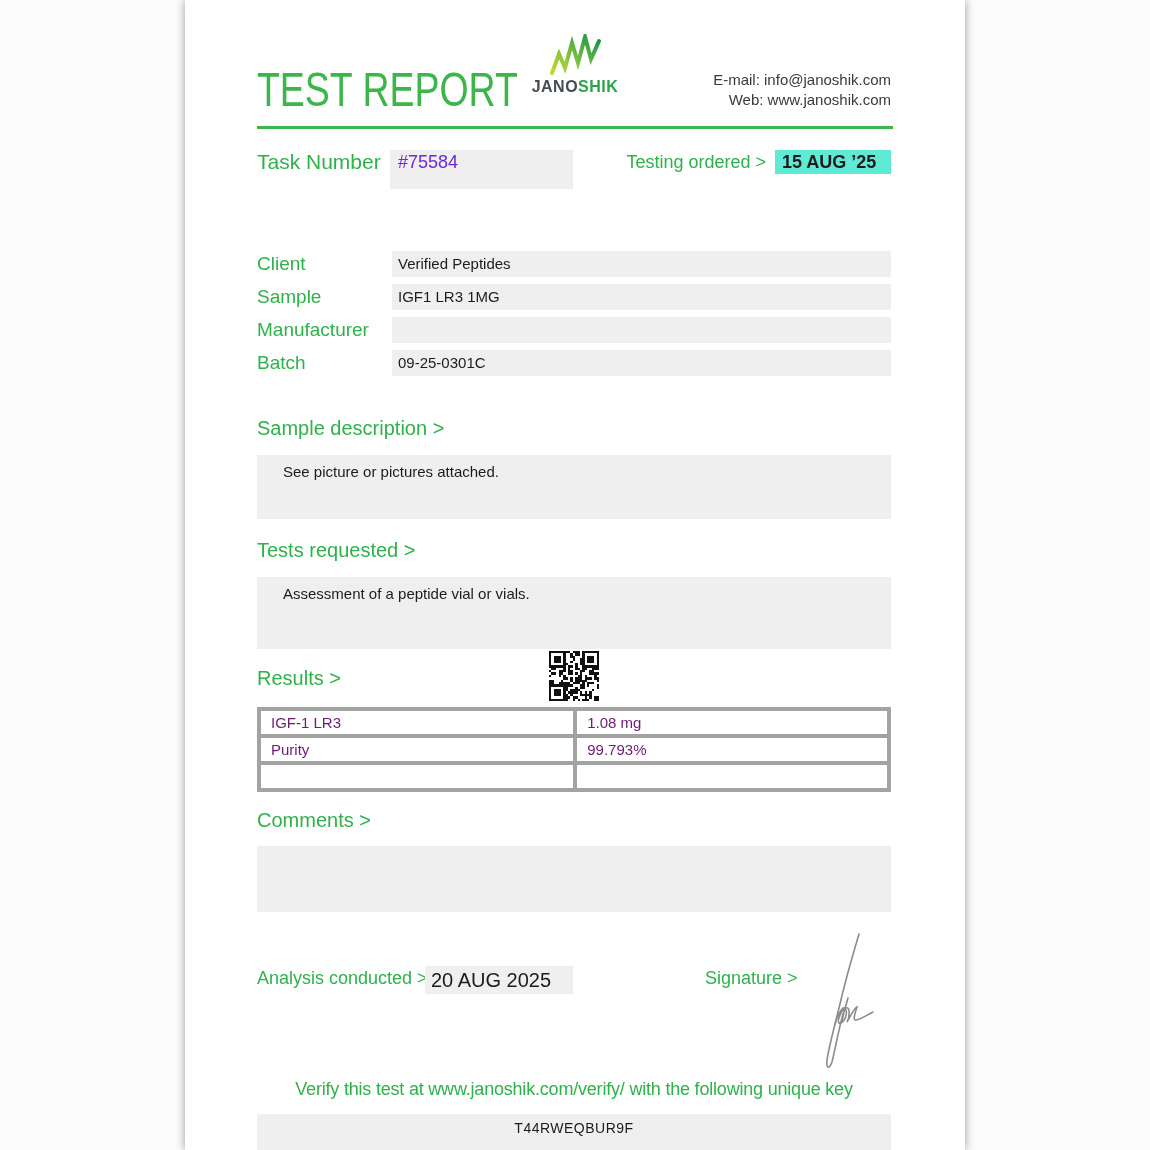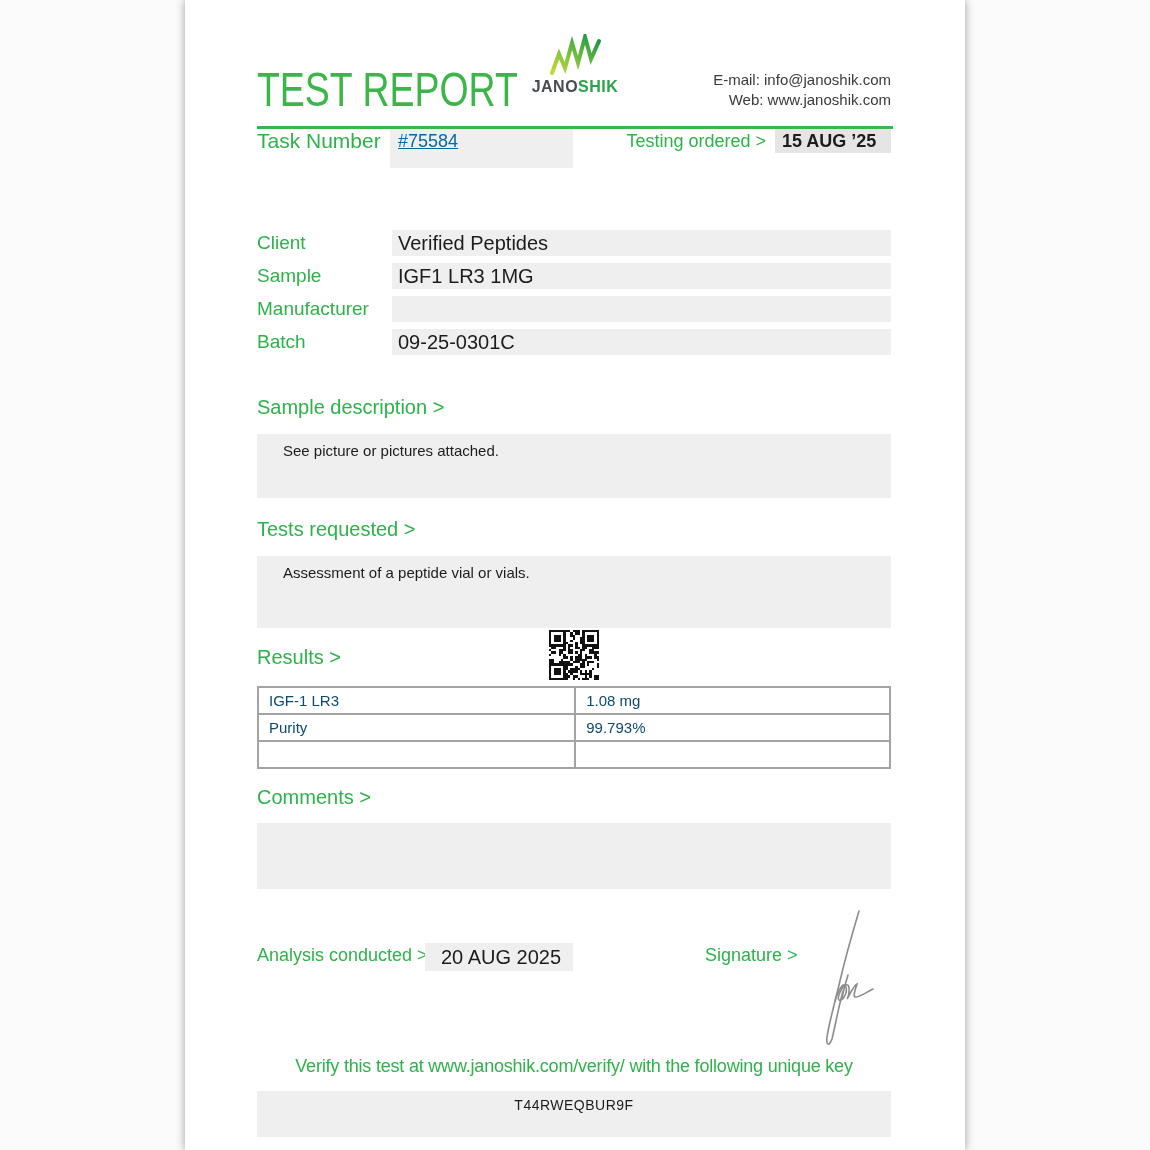--- a/index.html
+++ b/index.html
@@ -29,68 +29,68 @@
   }
   .logo { position: absolute; left: 330px; top: 34px; width: 120px; text-align: center; }
   .logo-icon { display: block; margin: 0 auto 2px auto; }
   .logo-text { font-size: 16px; font-weight: 700; letter-spacing: 0.5px; white-space: nowrap; }
   .logo-text .p1 { color: #474c51; }
   .logo-text .p2 { color: #2ba348; }
   .contact { position: absolute; right: 74px; top: 70px; text-align: right; color: #3a3a3a; font-size: 15px; line-height: 20px; }
   .rule { position: absolute; left: 72px; right: 72px; bottom: 0; height: 3px; background: #3cb54a; }
 
   
-  .task-row { position: relative; height: 57px; }
+  .task-row { margin-top: 21px; position: relative; height: 57px; }
   .task-label { position: absolute; left: 72px; top: 0; font-size: 21px; color: #2eb24a; line-height: 24px; }
   .task-box {
     position: absolute; left: 205px; top: 0; width: 183px; height: 39px;
-    background: #f0efef; font-size: 18px; color: #0369a1; line-height: 24px; padding-left: 8px; text-decoration: underline;
+    background: #f0efef; font-size: 18px; color: #6d28d9; line-height: 24px; padding-left: 8px;
   }
   .date-row { position: absolute; right: 74px; display: flex; align-items: center; }
   .date-row.r1 { top: 0; }
   .date-row.r2 { top: 33px; }
   .date-label { font-size: 18px; color: #2eb24a; margin-right: 9px; white-space: nowrap; }
   .date-box {
-    width: 116px; height: 24px; background: #e5e5e5;
+    width: 116px; height: 24px; background: #5eead4;
     font-size: 18px; font-weight: 700; color: #1c1c1c; line-height: 24px; padding-left: 7px; white-space: nowrap;
   }
 
   
   .fields { margin-top: 44px; }
   .field-row { display: flex; margin-bottom: 7px; height: 26px; }
   .field-label { width: 135px; font-size: 19px; color: #2eb24a; line-height: 25px; flex: none; }
-  .field-box { flex: 1; background: #f0efef; font-size: 20px; color: #1c1c1c; line-height: 26px; padding-left: 6px; }
+  .field-box { flex: 1; background: #f0efef; font-size: 15px; color: #1c1c1c; line-height: 26px; padding-left: 6px; }
 
   
   .sec-heading { font-size: 20px; color: #2eb24a; line-height: 22px; }
   .h-desc { margin-top: 41px; }
   .h-tests { margin-top: 20px; }
   .h-comments { margin-top: 17px; }
   .gray-box { margin-top: 16px; background: #f0efef; font-size: 15px; color: #1c1c1c; padding: 8px 26px; }
   .box-desc { height: 64px; }
   .box-tests { height: 72px; }
   .box-comments { margin-top: 15px; height: 66px; }
 
   
   .results-band { position: relative; height: 56px; margin-top: 2px; }
   .results-band .sec-heading { position: absolute; left: 0; top: 16px; }
   .qr { position: absolute; left: 50%; transform: translateX(-50%); top: 0; width: 50px; height: 50px; }
   .results-table { width: 100%; border-collapse: collapse; table-layout: fixed; }
   .results-table td {
-    border: 2px solid #a3a3a3; height: 27px;
-    font-size: 15px; color: #0c4a6e; padding: 0 0 0 10px; background: #fff;
+    border: 4px solid #a3a3a3; height: 27px;
+    font-size: 15px; color: #701a75; padding: 0 0 0 10px; background: #fff;
   }
   .results-table td.c1 { width: 50.2%; }
 
   
   .analysis-row { position: relative; margin-top: 54px; height: 28px; }
   .analysis-label { position: absolute; left: 0; top: 2px; font-size: 18px; color: #2eb24a; white-space: nowrap; }
   .analysis-box {
     position: absolute; left: 168px; top: 0; width: 148px; height: 28px;
-    background: #f0efef; font-size: 20px; color: #1c1c1c; line-height: 28px; padding-left: 16px; white-space: nowrap;
+    background: #f0efef; font-size: 20px; color: #1c1c1c; line-height: 28px; padding-left: 6px; white-space: nowrap;
   }
   .signature-label { position: absolute; left: 448px; top: 2px; font-size: 18px; color: #2eb24a; white-space: nowrap; }
   .signature-svg { position: absolute; left: 556px; top: -38px; }
 
   
   .verify-line { margin-top: 85px; font-size: 18px; color: #2eb24a; text-align: center; white-space: nowrap; letter-spacing: -0.2px; }
   .key-box {
     margin-top: 14px; height: 46px; background: #f0efef;
     font-size: 14px; color: #1c1c1c; line-height: 28px; text-align: center; letter-spacing: 0.5px;
   }

